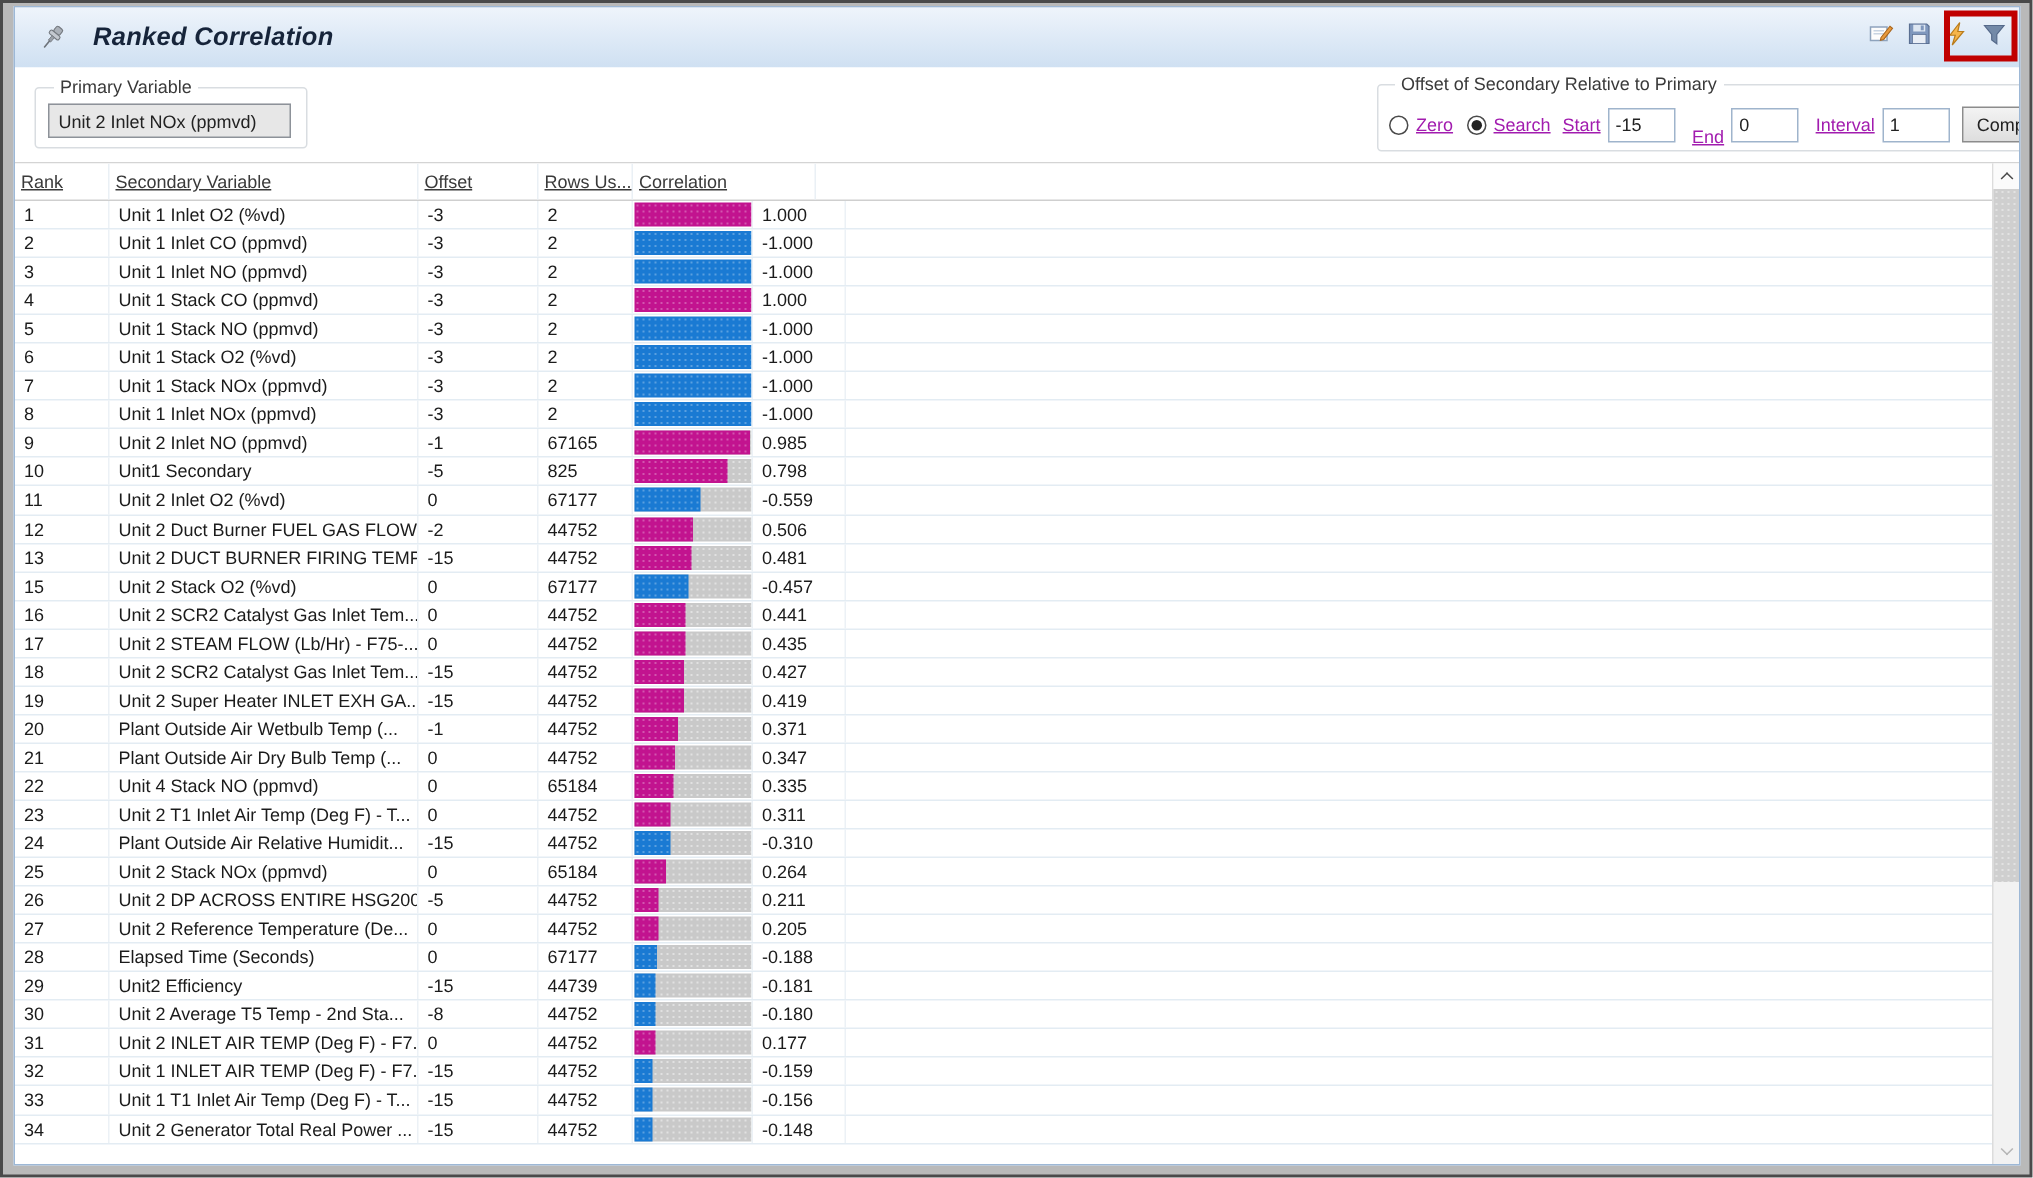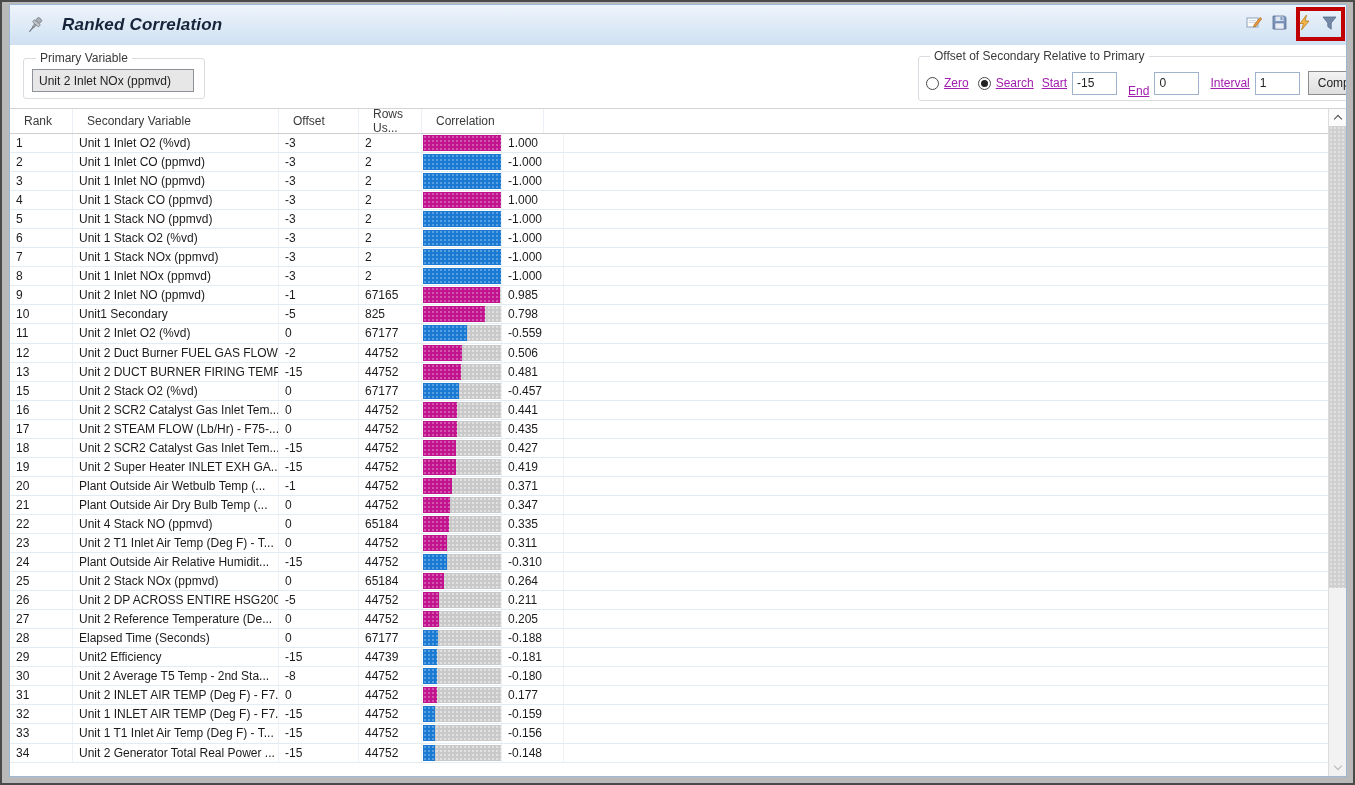--- a/index.html
+++ b/index.html
@@ -31,21 +31,21 @@
   .radio { width:13px; height:13px; border:1px solid #4a4a4a; border-radius:50%; background:#fff; position:relative; flex:0 0 auto; cursor:pointer; }
   .radio.checked::after { content:""; position:absolute; inset:2px; border-radius:50%; background:#222; }
   .txt { width:45px; height:23px; border:1px solid #9fb4cc; font-size:12px; color:#222; padding:0 4px; font-family:"Liberation Sans",sans-serif; }
   .btn { height:24px; padding:0 9px; background:linear-gradient(#f3f3f3,#dedede); border:1px solid #8c8c8c; font-size:12px; color:#222; cursor:pointer; font-family:"Liberation Sans",sans-serif; }
   .lbl { color:#a21caf;text-decoration:underline; }
 
   
   .gridwrap { position:absolute; top:103px; left:0; right:0; bottom:0; border-top:1px solid #d4d4d4; display:flex; }
   .grid { flex:1 1 auto; display:flex; flex-direction:column; overflow:hidden; background:#fff; }
   .ghead { height:25px; display:flex; align-items:center; border-bottom:1px solid #cfcfcf; font-size:12px; color:#3a3a3a; flex:0 0 auto; }
-  .ghead > div { height:100%; display:flex; align-items:center; padding-left:14px; border-right:1px solid #eaf0f5; }
+  .ghead > div { height:100%; display:flex; align-items:center; padding-left:4px; border-right:1px solid #eaf0f5;text-decoration:underline; }
   .gbody { flex:1 1 auto; overflow:hidden; }
   .grow { display:flex; height:19.06px; border-bottom:1px solid #e3ecf3; font-size:12px; color:#1b1b1b; cursor:default; }
   .grow > div { display:flex; align-items:center; padding-left:6px; border-right:1px solid #ecf1f6; overflow:hidden; white-space:nowrap; }
   .c-rank { width:63px; flex:0 0 auto; }
   .c-var  { width:206px; flex:0 0 auto; }
   .c-off  { width:80px; flex:0 0 auto; }
   .c-rows { width:63px; flex:0 0 auto; }
   .h-corr { width:122px; flex:0 0 auto; }
   .c-bar  { width:80px; flex:0 0 auto; padding:1px 0 1px 1px !important; }
   .c-val  { width:62px; flex:0 0 auto; }

